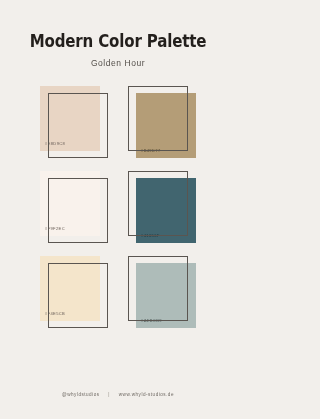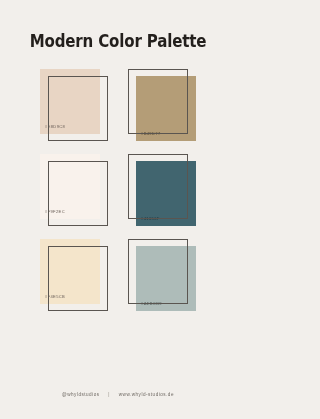--- a/index.html
+++ b/index.html
@@ -134,20 +134,21 @@
     color: #908A84;
   }
 </style>
 </head>
 <body style="background: rgb(242, 239, 235);">
 
 <div class="poster" style="background: rgb(242, 239, 235);">
 
   <div class="header">
     <h1 class="title" style="color: rgb(35, 31, 28);">Modern Color Palette</h1>
+    <p class="subtitle">Golden Hour</p>
   </div>
 
   <div class="grid">
 
     <div class="swatch offset-br">
       <div class="card" style="background: rgb(232, 213, 196);">
         <span class="hex" style="color: rgb(107, 96, 89);">#E8D9C8</span>
       </div>
       <div class="frame" style="border-color: rgb(90, 85, 80);"></div>
     </div>

